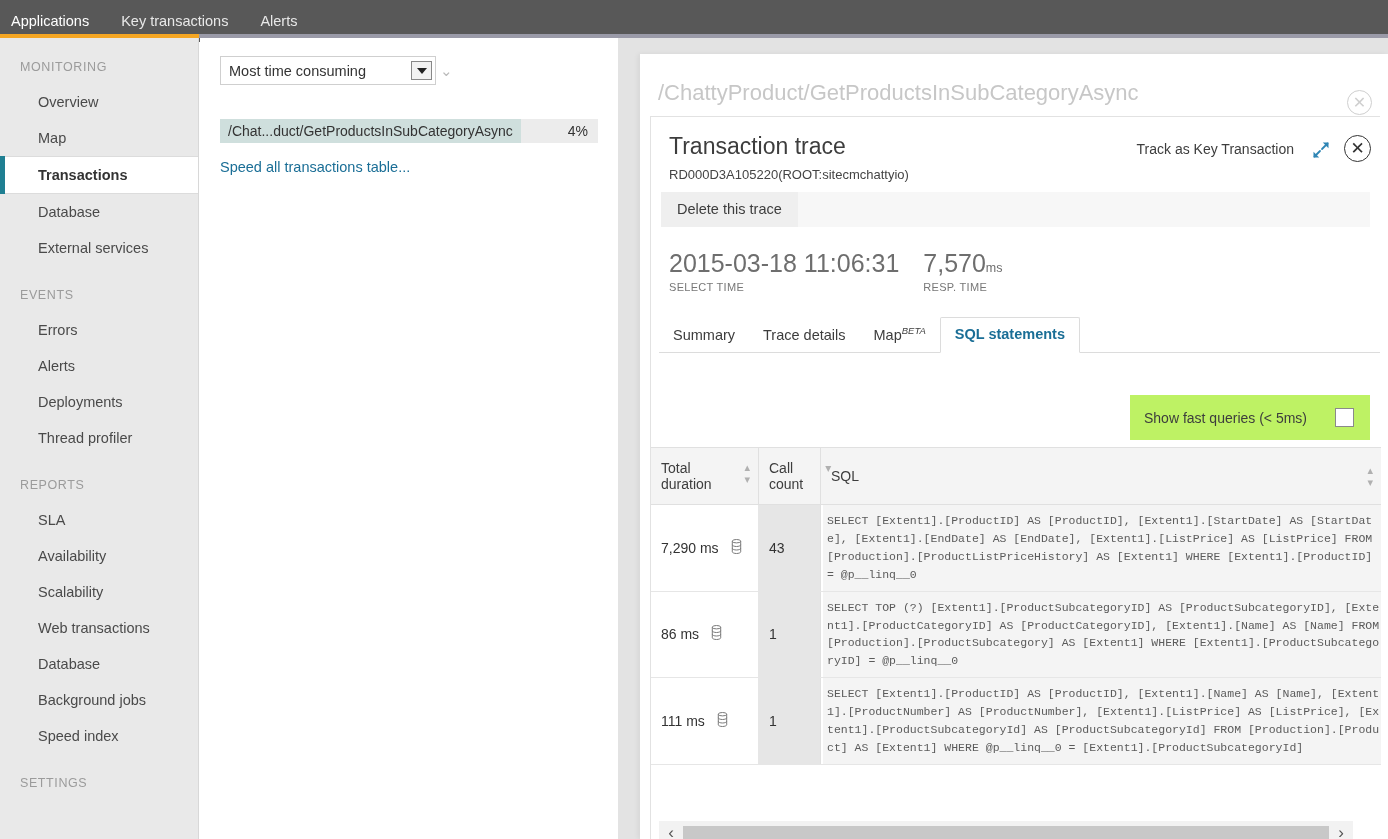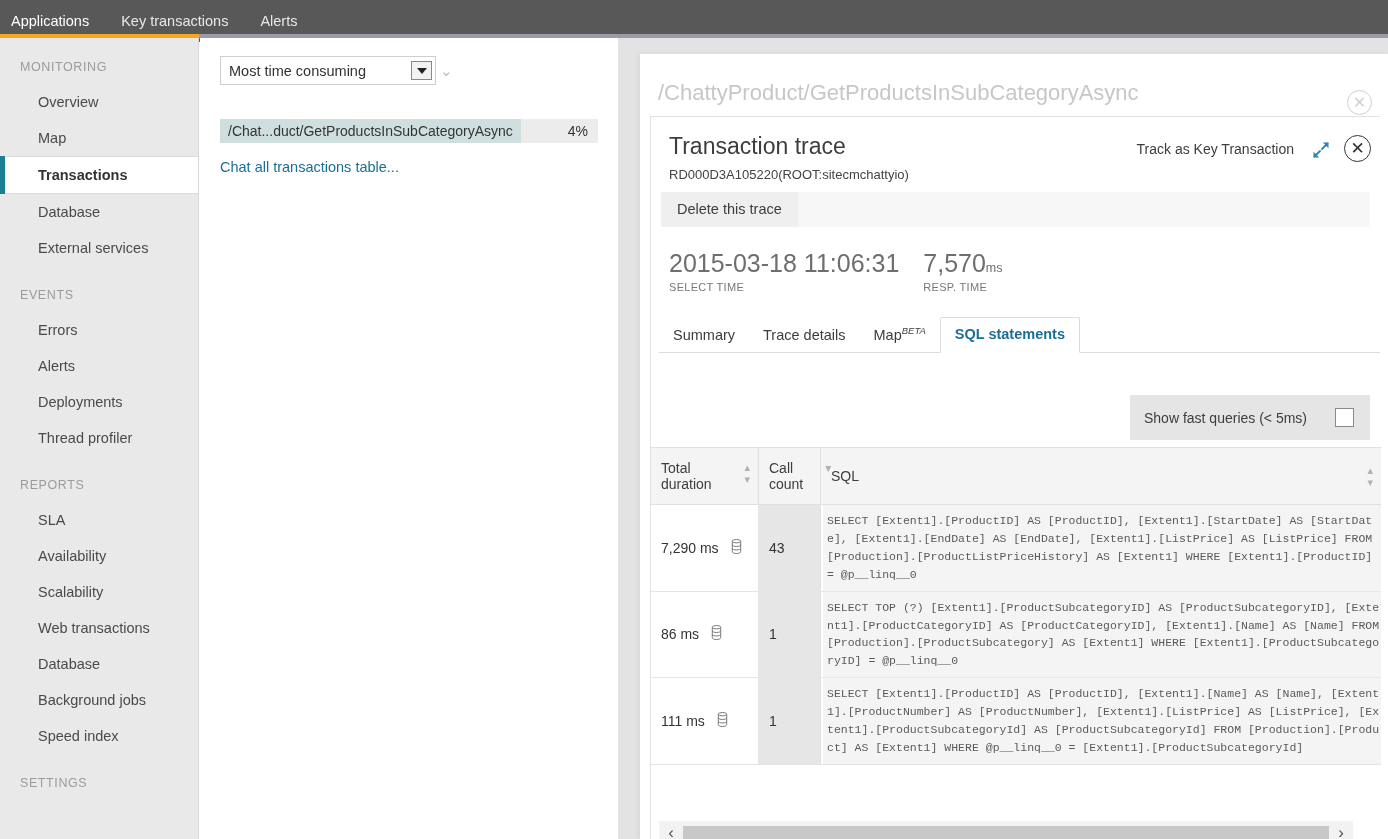--- a/index.html
+++ b/index.html
@@ -174,21 +174,21 @@
   .tab.active {
     color: #1a6e96; font-weight: bold; background: #fff;
     border: 1px solid #dcdcdc; border-bottom: 1px solid #fff;
     padding: 8px 14px 10px 14px; border-radius: 2px 2px 0 0;
   }
   .beta { font-size: 9.5px; font-style: italic; vertical-align: super; }
 
   
   .fastq {
     position: absolute; right: 10px; top: 278px; width: 240px; height: 45px;
-    background: #e5e5e5; display: flex; align-items: center;
+    background: #bef264; display: flex; align-items: center;
     justify-content: space-between; padding: 0 16px 0 14px;
   }
   .fastq-label { font-size: 14px; color: #3d3d3d; }
   .cbox {
     width: 19px; height: 19px; border: 1px solid #8a8a8a; background: #fff;
     cursor: pointer;
   }
 
   
   .tbl { position: absolute; left: 0; top: 330px; width: 730px; }
@@ -283,21 +283,21 @@
         </span>
     </div>
     <span class="chev-light-outer">⌄</span>
   </div>
 
   <div class="txn-row">
     <div class="txn-name">/Chat...duct/GetProductsInSubCategoryAsync</div>
     <div class="txn-pct">4%</div>
   </div>
 
-  <div class="link-all">Chat all transactions table...</div>
+  <div class="link-all">Speed all transactions table...</div>
 </div>
 
 <div class="backdrop"></div>
 
 <div class="outer-panel">
   <div class="outer-title">/ChattyProduct/GetProductsInSubCategoryAsync</div>
   <div class="circle-x outer-x">✕</div>
 
   <div class="inner">
     <div class="inner-head">

